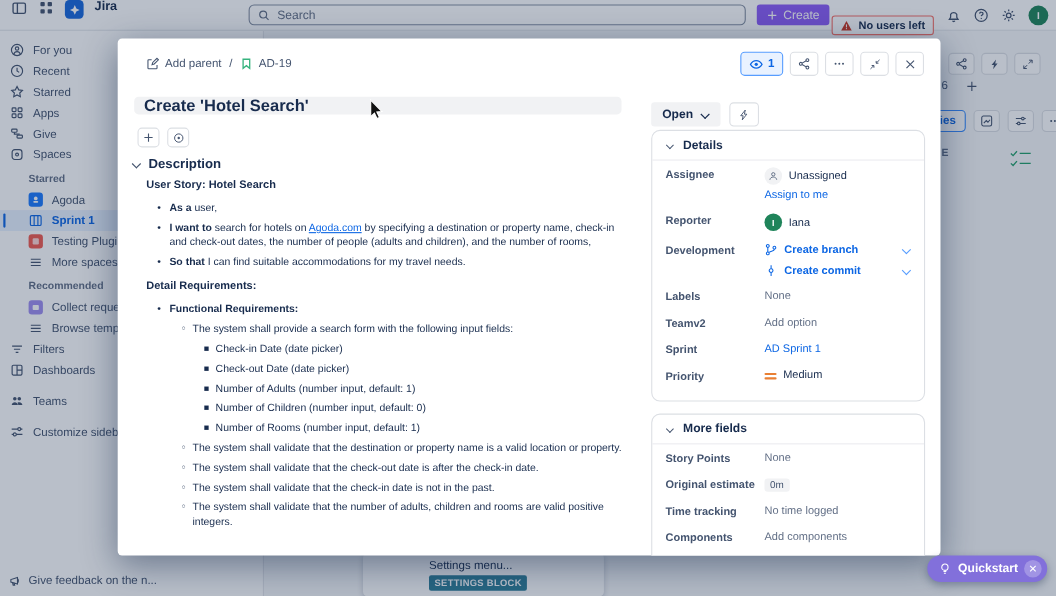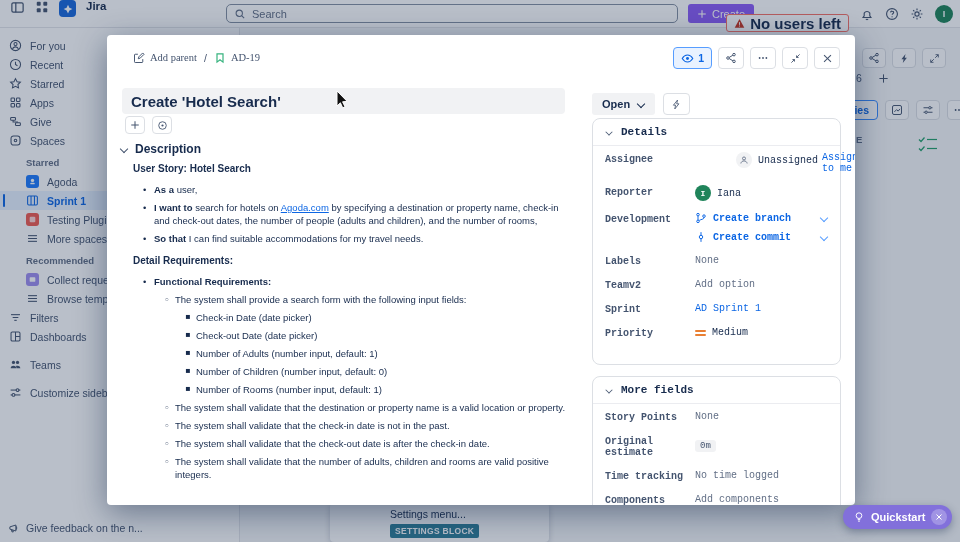--- a/index.html
+++ b/index.html
@@ -14,21 +14,21 @@
   
   .topnav { position:absolute; top:0; left:0; right:0; height:28px; background:#fff; border-bottom:1px solid #E4E6EA; z-index:1; }
   .nav-left { position:absolute; left:10px; top:0; height:16px; display:flex; align-items:flex-start; gap:10px; color:#44546F; }
   .jira-logo { width:17px; height:17px; border-radius:4px; background:#1868DB; display:flex; align-items:center; justify-content:center; }
   .product-name { font-size:11.5px; font-weight:bold; color:#172B4D; }
   .search-wrap { position:absolute; left:226px; top:4px; width:452px; height:19px; border:1px solid #8590A2; border-radius:5px; background:#fff; display:flex; align-items:center; gap:6px; padding:0 7px; color:#626F86; }
   .search-wrap input { border:none; outline:none; flex:1; font-size:11px; color:#44546F; font-family:inherit; background:transparent; }
   .search-wrap input::placeholder { color:#626F86; }
   .create-btn { position:absolute; left:688px; top:4px; height:19px; background:#8b5cf6; color:#fff; border:none; border-radius:3px; font-size:11px; display:flex; align-items:center; gap:5px; padding:0 9px; font-family:inherit; }
   .nav-right { position:absolute; right:7px; top:0; height:28px; display:flex; align-items:center; gap:11px; color:#44546F; }
-  .warn-chip { border:1px solid #F87168; border-radius:3px; height:18px; display:flex; gap:5px; align-items:center; padding:0 7px; font-size:15px; font-weight:bold; color:#172B4D; background:#fff;margin-top:18px; }
+  .warn-chip { border:1px solid #F87168; border-radius:3px; height:18px; display:flex; gap:5px; align-items:center; padding:0 7px; font-size:10px; font-weight:bold; color:#172B4D; background:#fff;margin-top:18px; }
   .avatar { width:18px; height:18px; border-radius:50%; background:#1F845A; color:#fff; font-size:9px; font-weight:bold; display:flex; align-items:center; justify-content:center; }
 
   .sidebar { position:absolute; top:28px; left:0; bottom:0; width:240px; background:#fff; border-right:1px solid #E4E6EA; padding-top:8px; }
   .side-item { display:flex; align-items:center; gap:8px; height:19px; padding-left:9px; font-size:10.5px; color:#44546F; position:relative; }
   .side-item .lbl { white-space:nowrap; }
   .side-section { font-size:9.5px; font-weight:bold; color:#626F86; padding:7px 0 4px 26px; }
   .side-item.active { color:#0C66E4; background:#E9F2FF; font-weight:bold; }
   .side-item.active::before { content:""; position:absolute; left:3px; top:3px; bottom:3px; width:2px; border-radius:2px; background:#0C66E4; }
   .side-item.indent { padding-left:26px; }
   .app-tile { width:13px; height:13px; border-radius:3px; flex:none; }
@@ -45,25 +45,25 @@
   .bg-checks { position:absolute; top:136px; left:918px; color:#22A06B; display:flex; flex-direction:column; gap:2px; }
   .settings-tip { position:absolute; left:330px; top:503px; width:219px; height:39px; background:#fff; border-radius:4px; box-shadow:0 2px 6px rgba(9,30,66,.2); padding:5px 0 0 60px; }
   .settings-tip .t { font-size:10.5px; color:#172B4D; }
   .settings-tip .badge { display:inline-block; margin-top:3px; background:#2E7E99; color:#fff; font-size:8.5px; font-weight:bold; padding:2px 5px; border-radius:2px; letter-spacing:.3px; }
 
   .overlay { position:absolute; inset:0; background:rgba(23,43,77,.3); z-index:10; }
 
   
   .modal { position:absolute; left:107px; top:35px; width:748px; height:470px; background:#fff; border-radius:4px; box-shadow:0 8px 32px rgba(9,30,66,.45); z-index:20; overflow:hidden; }
   .m-breadcrumb { position:absolute; left:26px; top:17px; display:flex; gap:7px; align-items:center; font-size:10.5px; color:#44546F; }
-  .m-breadcrumb .crumb { display:flex; gap:5px; align-items:flex-start;font-family:Liberation Serif, serif; }
+  .m-breadcrumb .crumb { display:flex; gap:5px; align-items:center; }
   .m-actions { position:absolute; right:15px; top:12px; display:flex; gap:6px; }
   .m-btn { height:22px; min-width:26px; border:1px solid #DCDFE4; border-radius:4px; background:#fff; display:flex; align-items:center; justify-content:center; gap:4px; color:#44546F; padding:0 4px; }
   .m-btn.watch { border-color:#579DFF; background:#E9F2FF; color:#0C66E4; font-size:10.5px; font-weight:bold; padding:0 7px; }
-  .m-title-box { position:absolute; left:15px; top:53px; width:443px; height:26px; background:#F1F2F4; border-radius:4px; display:flex; align-items:center; padding-left:9px; }
+  .m-title-box { position:absolute; left:15px; top:53px; width:443px; height:16px; background:#F1F2F4; border-radius:4px; display:flex; align-items:center; padding-left:9px; }
   .m-title-box h1 { font-size:15px; font-weight:bold; color:#172B4D; }
   .m-toolbtns { position:absolute; left:18px; top:81px; display:flex; gap:7px; }
   .tool-btn { width:20px; height:18px; border:1px solid #DCDFE4; border-radius:4px; background:#fff; display:flex; align-items:center; justify-content:center; color:#44546F; }
   .m-desc-head { position:absolute; left:13px; top:107px; display:flex; gap:7px; align-items:center; }
   .m-desc-head .h { font-size:12px; font-weight:bold; color:#172B4D; }
   .chev { width:8px; height:8px; position:relative; }
   .chev::before { content:""; position:absolute; left:1px; top:1px; width:5px; height:5px; border-right:1.4px solid #44546F; border-bottom:1.4px solid #44546F; transform:rotate(45deg); }
   .m-desc { position:absolute; left:26px; top:127px; width:440px; font-size:9.5px; line-height:13px; color:#172B4D; }
   .m-desc .bold-line { font-weight:bold; font-size:10px; margin-bottom:8px; }
   .m-desc ul { list-style:none; }
@@ -75,21 +75,21 @@
   ul.lvl3 { padding-left:10px; margin-top:5px; }
   ul.lvl3 > li::before { content:"▪"; font-family:"DejaVu Sans",sans-serif; position:absolute; left:0; top:-1px; font-size:8px; color:#172B4D; }
   .m-desc b { font-weight:bold; }
   .m-desc a { color:#0C66E4; text-decoration:underline; }
 
   .m-status-row { position:absolute; left:485px; top:58px; display:flex; gap:8px; align-items:center; }
   .status-btn { height:22px; background:#F1F2F4; border:none; border-radius:3px; font-size:11px; font-weight:bold; color:#172B4D; display:flex; align-items:center; gap:7px; padding:0 10px; font-family:inherit; }
   .status-btn .chev::before { border-color:#172B4D; }
   .bolt-btn { width:27px; height:22px; border:1px solid #DCDFE4; border-radius:4px; background:#fff; display:flex; align-items:center; justify-content:center; color:#44546F; }
 
-  .card { position:absolute; left:485px; width:249px; border:1px solid #DCDFE4; border-radius:8px; background:#fff;font-family:Liberation Mono, monospace; }
+  .card { position:absolute; left:485px; width:249px; border:1px solid #DCDFE4; border-radius:8px; background:#fff; }
   .card.details { top:83px; height:247px; }
   .card.more { top:341px; height:200px; }
   .card-head { display:flex; gap:8px; align-items:center; height:27px; padding:0 12px; border-bottom:1px solid #EBECF0; }
   .card-head .h { font-size:11px; font-weight:bold; color:#172B4D; }
   .card-head .chev { transform:scale(.85); }
   .frow { display:flex; align-items:center; padding:6px 12px 5px 12px; font-size:10px; }
   .flabel { width:90px; flex:none; color:#44546F; font-weight:bold; align-self:flex-start; padding-top:2px; }
   .fval { flex:1; display:flex; align-items:center; gap:6px; color:#172B4D; }
   .fval.muted { color:#626F86; }
   .fval a { color:#0C66E4; text-decoration:none; }
@@ -531,22 +531,22 @@
             <span>The system shall provide a search form with the following input fields:</span>
             <ul class="lvl3">
               <li><span>Check-in Date (date picker)</span></li>
               <li><span>Check-out Date (date picker)</span></li>
               <li><span>Number of Adults (number input, default: 1)</span></li>
               <li><span>Number of Children (number input, default: 0)</span></li>
               <li><span>Number of Rooms (number input, default: 1)</span></li>
             </ul>
           </li>
           <li><span>The system shall validate that the destination or property name is a valid location or property.</span></li>
+          <li><span>The system shall validate that the check-out date is after the check-in date.</span></li>
           <li><span>The system shall validate that the check-in date is not in the past.</span></li>
-          <li><span>The system shall validate that the check-out date is after the check-in date.</span></li>
           <li><span>The system shall validate that the number of adults, children and rooms are valid positive integers.</span></li>
 
         </ul>
       </li>
     </ul>
   </div>
 
   <div class="m-status-row">
     <button class="status-btn">
       <span>Open</span>
@@ -559,21 +559,21 @@
       </span>
   </div>
 
   <div class="card details">
     <div class="card-head">
       <span class="chev"></span>
       <span class="h">Details</span>
     </div>
     <div class="frow">
       <div class="flabel">Assignee</div>
-      <div class="fval" style="flex-direction:row; align-items:flex-start; gap:4px;margin-left:41px;">
+      <div class="fval" style="flex-direction:column; align-items:flex-start; gap:4px;">
         <span style="display:flex; align-items:center; gap:6px;">
           <span class="mini-avatar ic">
               <svg width="10" height="10" viewBox="0 0 16 16" fill="none" stroke="#626F86" stroke-width="1.4">
                 <circle cx="8" cy="5.5" r="2.4"></circle>
                 <path d="M3 13.5c.5-2.6 2.3-4 5-4s4.5 1.4 5 4"></path>
               </svg>
             </span>
           <span>Unassigned</span>
         </span>
         <a href="#">Assign to me</a>

